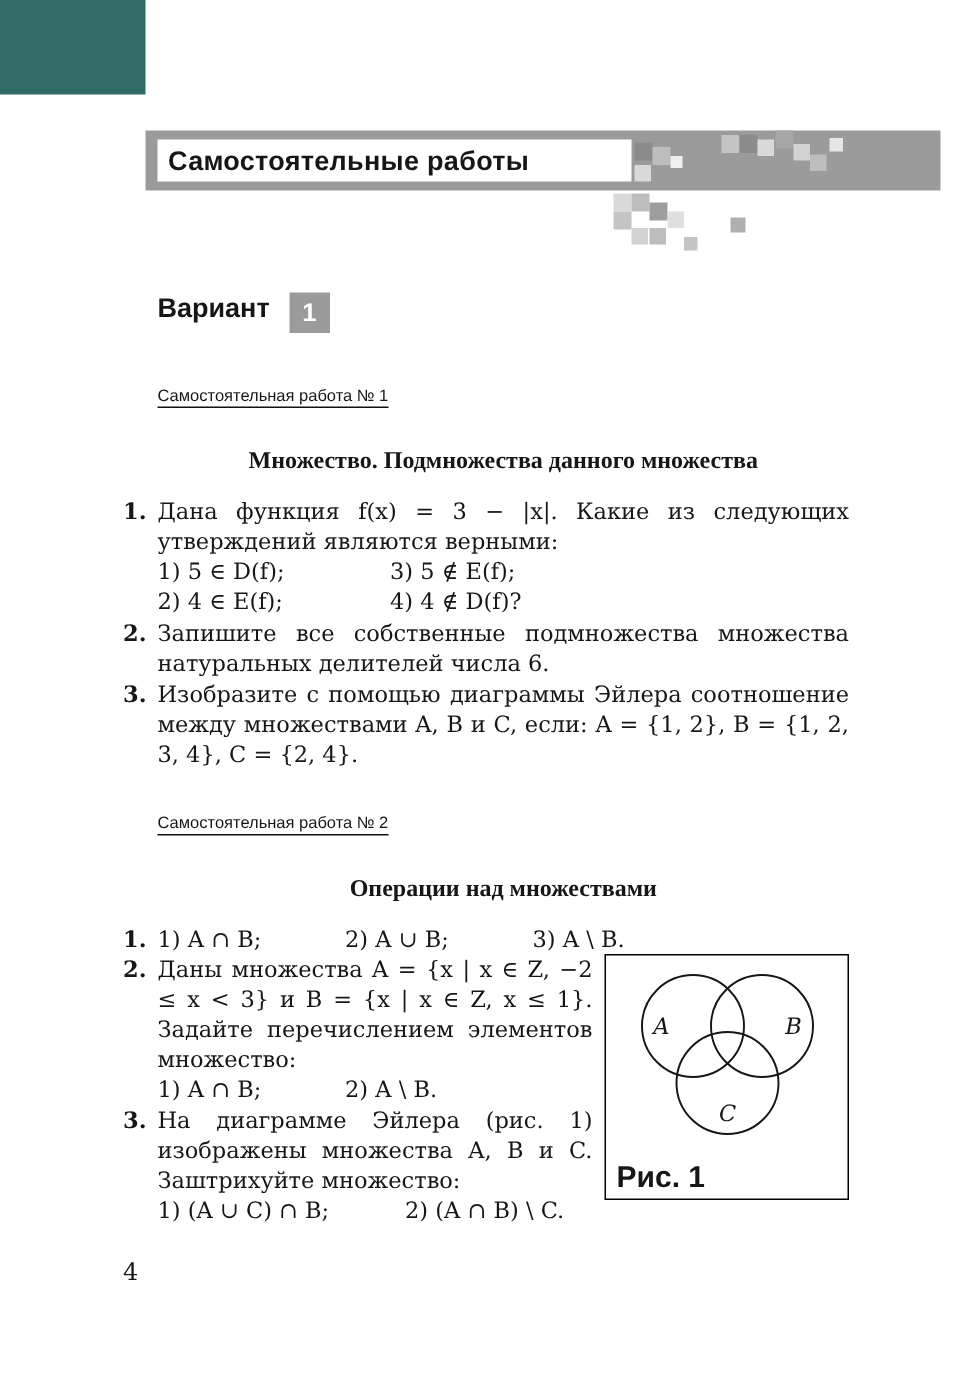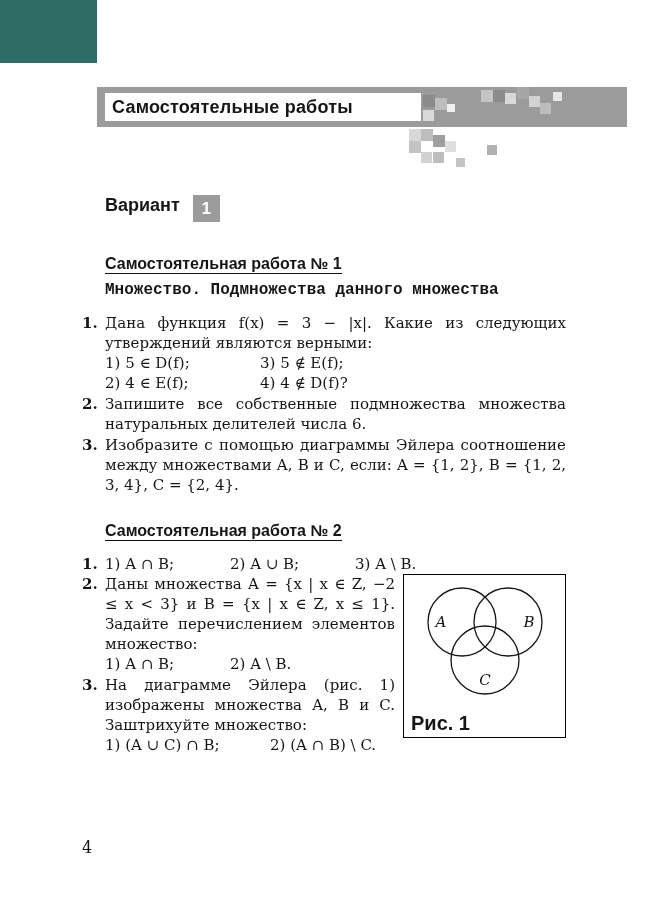--- a/index.html
+++ b/index.html
@@ -20,23 +20,23 @@
   }
   .px { position:absolute; }
   
   .main { position:relative; padding:195px 84px 0 105px; }
   .variant { display:flex; align-items:flex-start; gap:13px; height:27px;
     font-family:"Liberation Sans",sans-serif; font-weight:700; font-size:18px; }
   .vbadge { width:27px; height:27px; background:#9b9b9b; color:#ffffff;
     display:flex; align-items:center; justify-content:center; font-size:17px; }
   .sec1 { margin-top:32px; }
   .sec2 { margin-top:26px; }
-  .sec-title { font-family:"Liberation Sans",sans-serif; font-weight:700; font-size:16px; line-height:20px; }
+  .sec-title { font-family:"Liberation Sans",sans-serif; font-weight:400; font-size:11px; line-height:20px; }
   .sec-title .ul { border-bottom:1.6px solid #111; padding-bottom:1px; }
-  .sec-sub { font-family:Liberation Mono, monospace; font-weight:700; font-size:16px; line-height:20px; margin-top:6px; }
+  .sec-sub { font-family:Liberation Serif, serif; font-weight:700; font-size:16px; line-height:20px; margin-top:24px;text-align:center; }
   .problems { margin-top:13px; }
   .problem { display:flex; margin-left:-23px; }
   .problem + .problem { margin-top:1px; }
   .pnum { flex:0 0 23px; width:23px; font-weight:700; }
   .ptext { flex:1; text-align:justify; }
   .optrow { display:flex; text-align:left; }
   .w155 { width:155px; } .w125 { width:125px; } .w165 { width:165px; }
   .figrow { display:flex; justify-content:space-between; align-items:flex-start; }
   .figleft { width:290px; }
   .figbox { width:163px; border:1.6px solid #000; padding:5px 4px 2px; background:#fff; }
@@ -93,20 +93,21 @@
           <span class="pnum">3.</span>
           <div class="ptext">
             <span>Изобразите с помощью диаграммы Эйлера соотношение между множествами A, B и C, если: A = {1, 2}, B = {1, 2, 3, 4}, C = {2, 4}.</span>
           </div>
         </div>
       </div>
     </div>
 
     <div class="sec2">
       <div class="sec-title"><span class="ul">Самостоятельная работа № 2</span></div>
+      <div class="sec-sub">Операции над множествами</div>
 
       <div class="problems">
         <div class="problem">
           <span class="pnum">1.</span>
           <div class="ptext">
             <div class="optrow">
               <span class="w125">1) A ∩ B;</span>
               <span class="w125">2) A ∪ B;</span>
               <span>3) A \ B.</span>
             </div>

